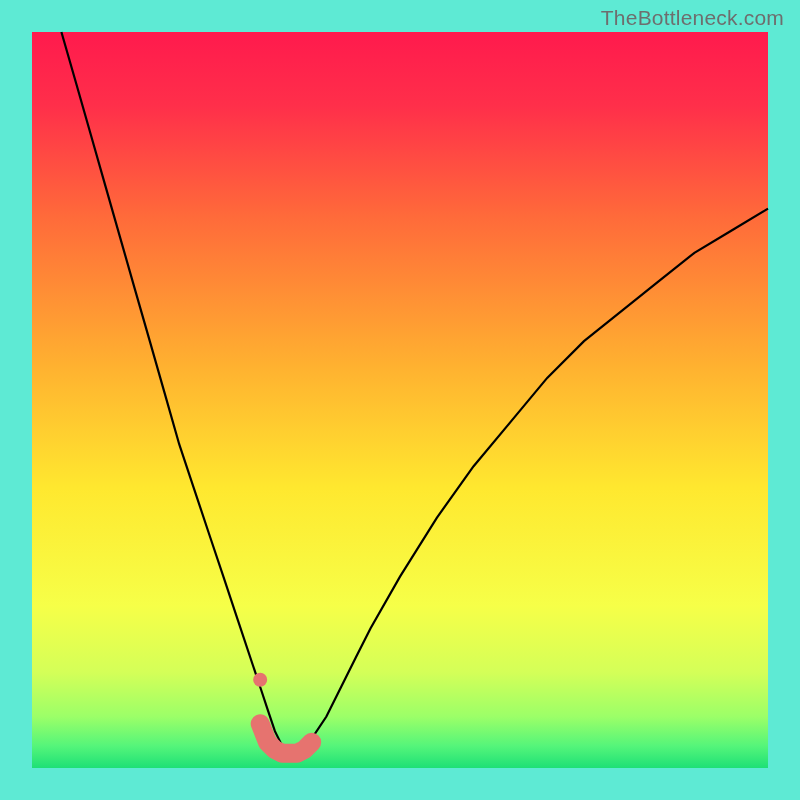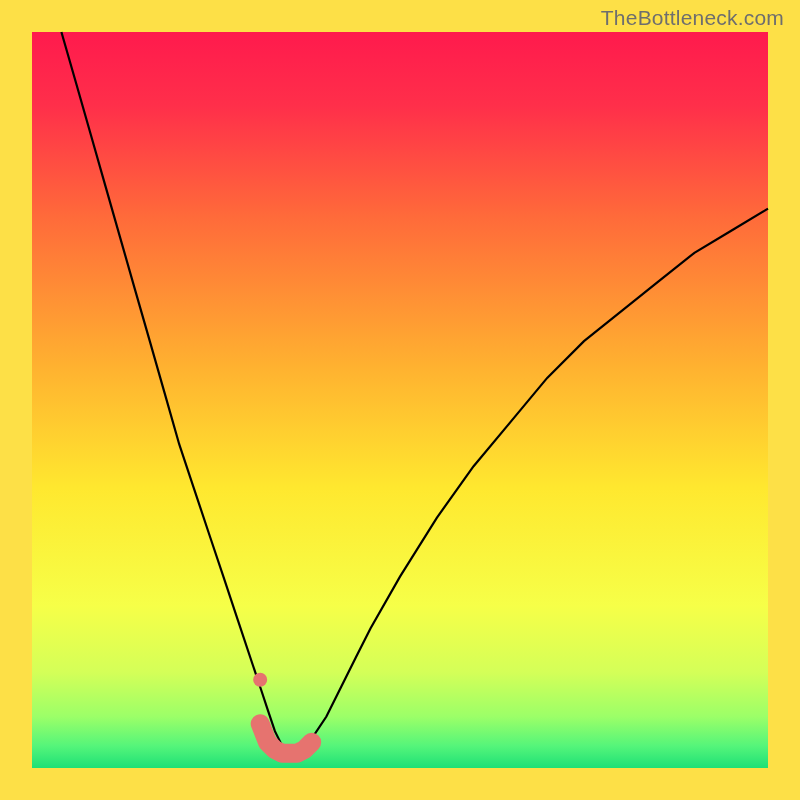--- a/index.html
+++ b/index.html
@@ -10,21 +10,21 @@
     background: #000;
     overflow: hidden;
     font-family: Arial, Helvetica, sans-serif;
   }
   .frame {
     position: absolute;
     top: 0;
     left: 0;
     width: 800px;
     height: 800px;
-    background: #fde047;
+    background: #5eead4;
   }
   .plot {
     position: absolute;
     top: 32px;
     left: 32px;
     width: 736px;
     height: 736px;
     
   }
   .watermark {

